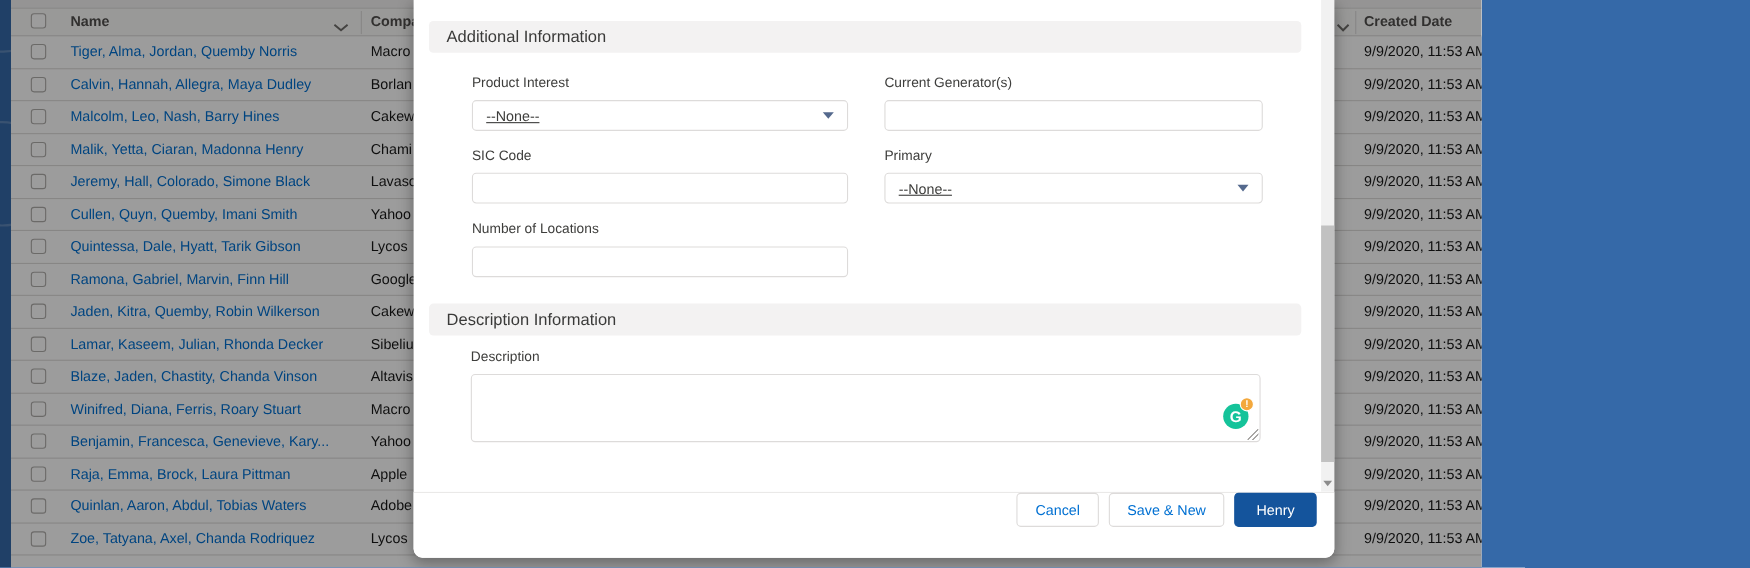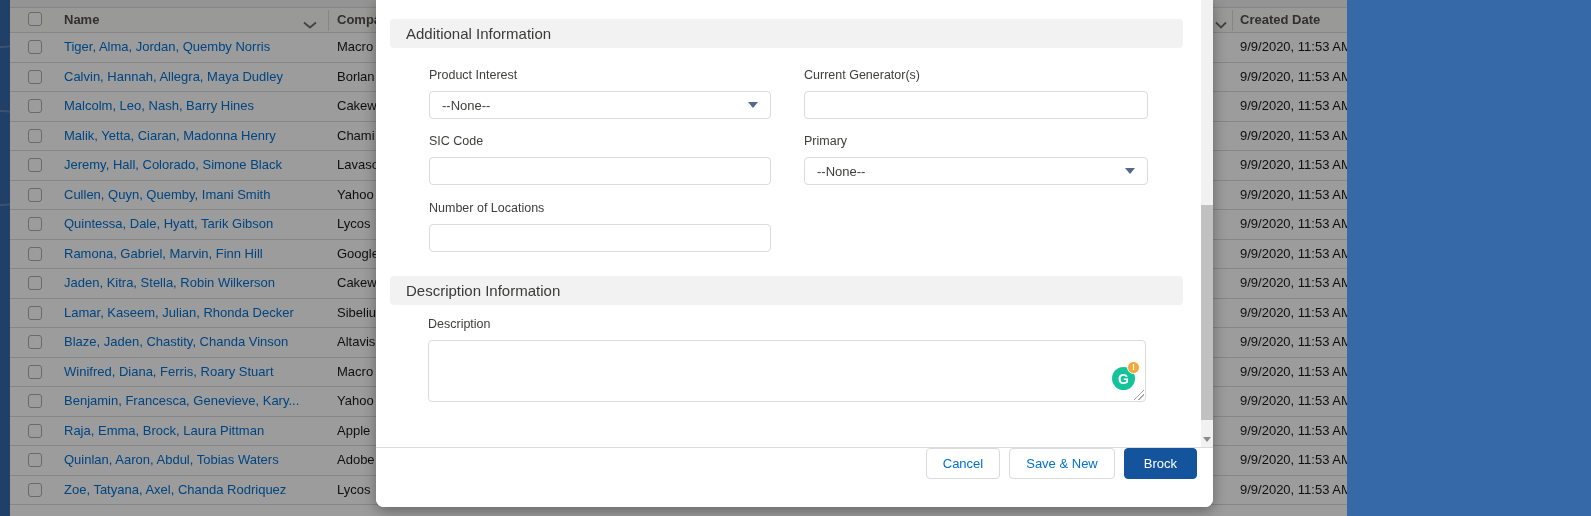--- a/index.html
+++ b/index.html
@@ -50,21 +50,21 @@
   .modal { position:absolute; left:376px; top:0; width:837px; height:507px; background:#fff; z-index:10; border-radius:0 0 8px 8px; box-shadow:0 4px 14px rgba(0,0,0,.35); }
   .modal-scroll { position:absolute; left:0; top:0; right:0; height:447px; overflow:hidden; }
   .section-bar { position:absolute; left:14px; width:793px; height:29px; background:#f3f2f2; border-radius:4px; font-size:15px; color:#3a3a39; line-height:29px; padding-left:16px; }
   .sec-additional { top:19px; }
   .sec-description { top:276px; }
   .field { position:absolute; }
   .field label { display:block; font-size:12.5px; color:#3e3e3c; line-height:15px; margin-bottom:8px; }
   .ctrl { height:28px; width:100%; border:1px solid #dddbda; border-radius:4px; background:#fff; }
   input.ctrl { padding:0 12px; font:13px "Liberation Sans", sans-serif; color:#080707; outline:none; }
   .combobox { display:flex; align-items:center; justify-content:space-between; padding:0 12px; cursor:pointer; }
-  .combobox .cb-value { font-size:13px; color:#3e3e3c; }
+  .combobox .cb-value { font-size:13px; color:#3e3e3c;text-decoration:underline; }
   .dd-arrow { width:0; height:0; border-left:5px solid transparent; border-right:5px solid transparent; border-top:6px solid #54698d; }
   .f-product   { left:53px;  top:68px;  width:342px; }
   .f-current   { left:428px; top:68px;  width:344px; }
   .f-sic       { left:53px;  top:134px; width:342px; }
   .f-primary   { left:428px; top:134px; width:344px; }
   .f-locations { left:53px;  top:201px; width:342px; }
   .f-desc      { left:52px;  top:317px; width:718px; }
   .ta-wrap { position:relative; width:718px; height:62px; }
   textarea.desc-ta { width:718px; height:62px; border:1px solid #dddbda; border-radius:4px; resize:none; padding:6px 12px; font:13px "Liberation Sans", sans-serif; outline:none; }
   .grammarly { position:absolute; right:11px; bottom:12px; width:23px; height:23px; border-radius:50%; background:#15c39a; color:#fff; font-size:14px; font-weight:bold; display:flex; align-items:center; justify-content:center; cursor:pointer; }
@@ -162,21 +162,21 @@
 
   <div class="row">
     <span class="checkbox row-check"></span>
     <a class="name-cell">Ramona, Gabriel, Marvin, Finn Hill</a>
     <span class="company-cell">Google</span>
     <span class="date-cell">9/9/2020, 11:53 AM</span>
   </div>
 
   <div class="row">
     <span class="checkbox row-check"></span>
-    <a class="name-cell">Jaden, Kitra, Stella, Robin Wilkerson</a>
+    <a class="name-cell">Jaden, Kitra, Quemby, Robin Wilkerson</a>
     <span class="company-cell">Cakew</span>
     <span class="date-cell">9/9/2020, 11:53 AM</span>
   </div>
 
   <div class="row">
     <span class="checkbox row-check"></span>
     <a class="name-cell">Lamar, Kaseem, Julian, Rhonda Decker</a>
     <span class="company-cell">Sibeliu</span>
     <span class="date-cell">9/9/2020, 11:53 AM</span>
   </div>
@@ -290,16 +290,16 @@
 
       <div class="modal-scrollbar">
         <span class="ms-thumb"></span>
         <i class="ms-down"></i>
       </div>
     </div>
 
     <div class="modal-footer">
       <button class="btn btn-neutral">Cancel</button>
       <button class="btn btn-neutral">Save &amp; New</button>
-      <button class="btn btn-brand">Brock</button>
+      <button class="btn btn-brand">Henry</button>
     </div>
   </div>
 </div>
 
 </body></html>

